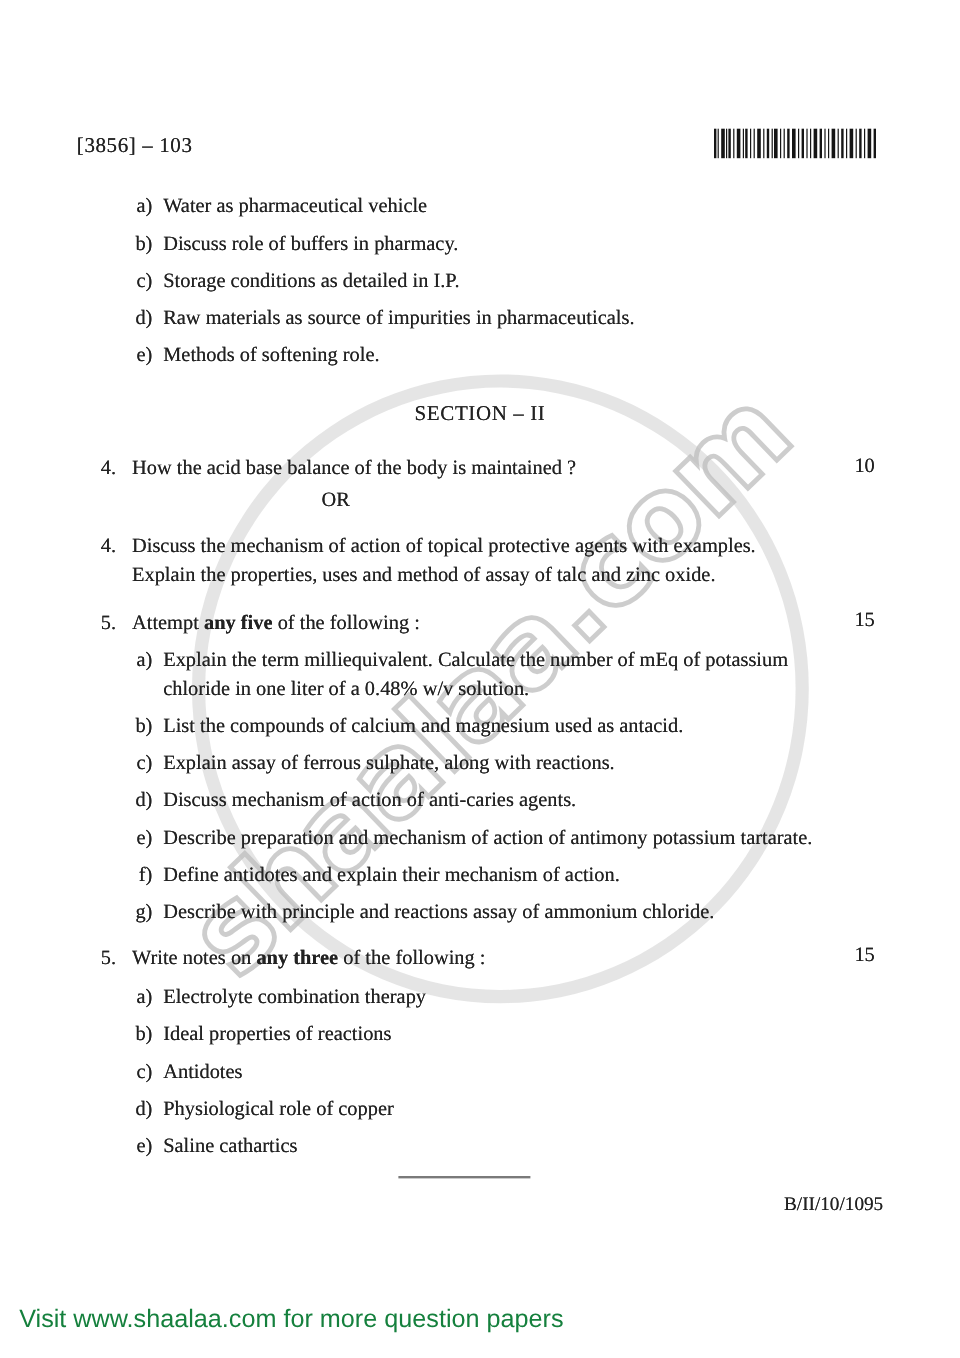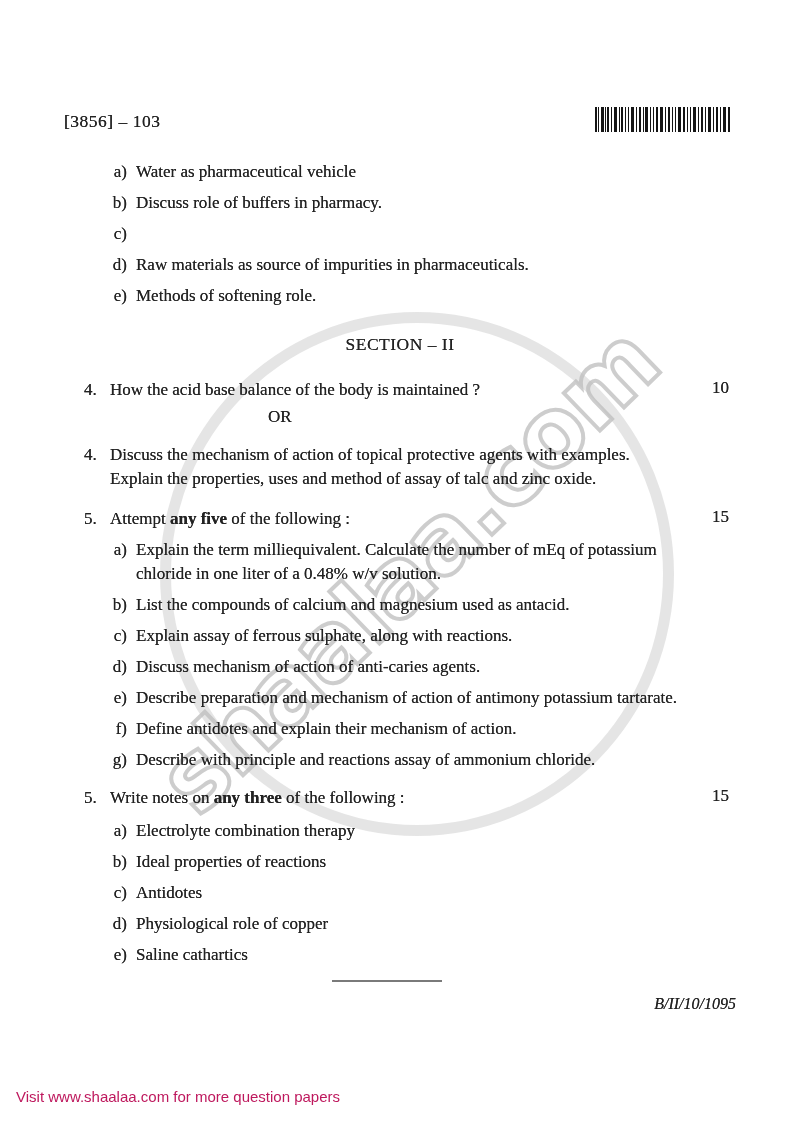--- a/index.html
+++ b/index.html
@@ -63,26 +63,26 @@
   .q5-list { left:107px; top:538px; width:660px; }
   .q6-head { left:84px; top:786px; width:620px; }
   .q6-list { left:107px; top:819px; width:660px; }
 
   .marks { font-weight:normal; font-size:17px; text-shadow:0 0 0.5px #333; }
   .marks-q4 { left:712px; top:378px; }
   .marks-q5 { left:712px; top:507px; }
   .marks-q6 { left:712px; top:786px; }
 
   .divider { left:332px; top:980px; width:110px; height:0; border-top:2px solid #7a7a7a; }
-  .ref { right:64px; top:995px; font-style:italic; font-size:16px; }
+  .ref { right:64px; top:995px; font-size:16px; }
 
   .visit-note {
     left:16px; top:1088px;
     font-family:"Liberation Sans", sans-serif;
-    font-size:15px; color:#be185d;
+    font-size:21px; color:#15803d;
   }
   b.inbold { text-shadow:0 0 0.5px #333; }
 </style>
 </head>
 <body>
 
 <div class="page">
 
   <div class="wm-ring"></div>
   <div class="wm-text">shaalaa.com</div>
@@ -135,20 +135,21 @@
     <div class="li">
         <span class="lbl">a)</span>
         <span class="txt">Water as pharmaceutical vehicle</span>
       </div>
     <div class="li">
         <span class="lbl">b)</span>
         <span class="txt">Discuss role of buffers in pharmacy.</span>
       </div>
     <div class="li">
         <span class="lbl">c)</span>
+        <span class="txt">Storage conditions as detailed in I.P.</span>
       </div>
     <div class="li">
         <span class="lbl">d)</span>
         <span class="txt">Raw materials as source of impurities in pharmaceuticals.</span>
       </div>
     <div class="li">
         <span class="lbl">e)</span>
         <span class="txt">Methods of softening role.</span>
       </div>
   </div>

